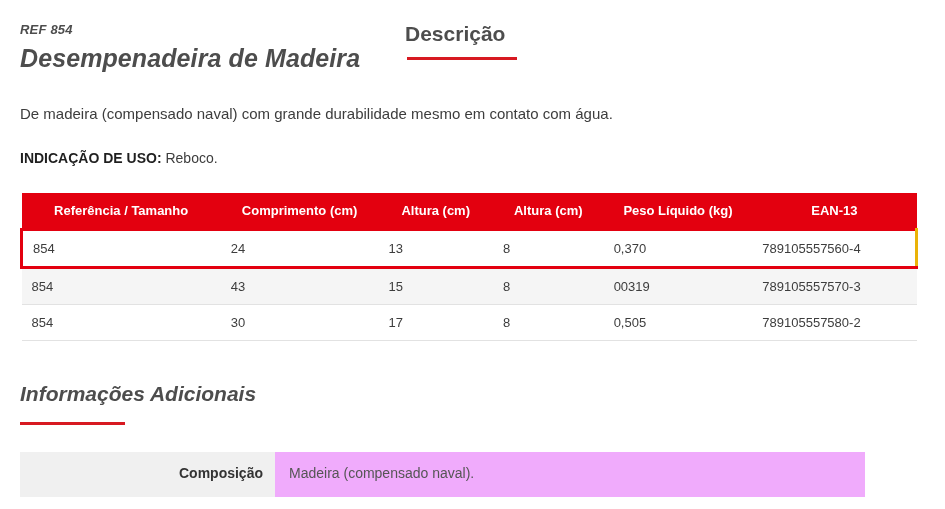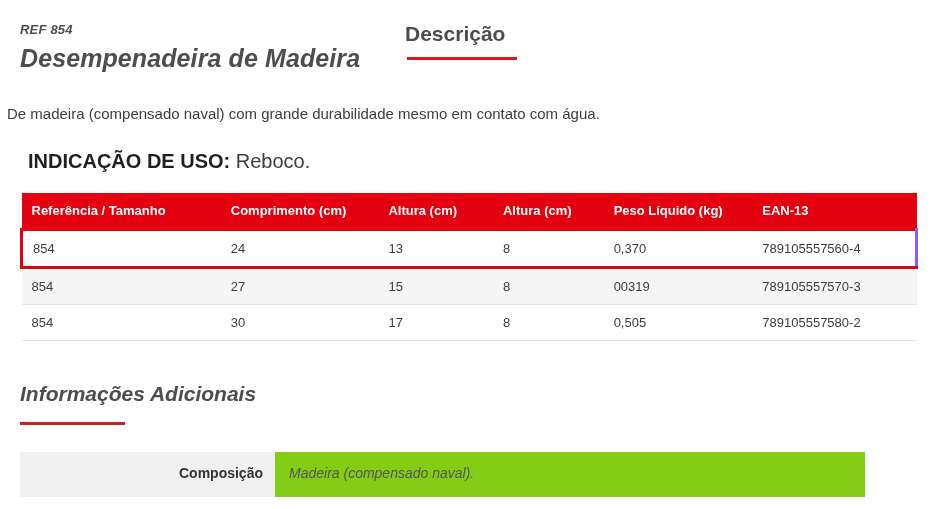--- a/index.html
+++ b/index.html
@@ -62,30 +62,30 @@
   }
   .ul-desc {
     left: 387px;
     top: 57px;
     width: 110px;
   }
 
   
   .intro {
     position: absolute;
-    left: 7px;
+    left: 20px;
     top: 105px;
     font-size: 15px;
     color: #3d3d3d;
   }
   .usage {
     position: absolute;
-    left: 28px;
+    left: 20px;
     top: 150px;
-    font-size: 20px;
+    font-size: 14px;
     color: #3d3d3d;
   }
   .usage .usage-label {
     font-weight: bold;
     color: #1f1f1f;
   }
 
   
   .spec-table-wrap {
     position: absolute;
@@ -95,21 +95,21 @@
   }
   table.spec {
     border-collapse: collapse;
     width: 898px;
     font-size: 13px;
   }
   table.spec thead th {
     background: #e3000f;
     color: #ffffff;
     font-weight: bold;
-    text-align: left;
+    text-align: center;
     padding: 10px 10px;
     font-size: 13px;
     border: none;
     white-space: nowrap;
   }
   table.spec tbody td {
     padding: 10px 10px;
     color: #3d3d3d;
     border-bottom: 1px solid #e2e2e2;
     background: #ffffff;
@@ -119,21 +119,21 @@
   }
   table.spec tbody tr.highlight td {
     border-top: 3px solid #e3000f;
     border-bottom: 3px solid #e3000f;
     background: #ffffff;
   }
   table.spec tbody tr.highlight td:first-child {
     border-left: 3px solid #e3000f;
   }
   table.spec tbody tr.highlight td:last-child {
-    border-right: 3px solid #8b5cf6;
+    border-right: 3px solid #eab308;
   }
   col.c1 { width: 200px; }
   col.c2 { width: 158px; }
   col.c3 { width: 115px; }
   col.c4 { width: 111px; }
   col.c5 { width: 149px; }
   col.c6 { width: 165px; }
 
   
   .section-heading-add {
@@ -167,23 +167,22 @@
     width: 255px;
     background: #f0f0f0;
     color: #333333;
     font-weight: bold;
     text-align: right;
     padding: 13px 12px 13px 16px;
     box-sizing: border-box;
   }
   .add-value {
     flex: 1;
-    background: #84cc16;
+    background: #f0abfc;
     color: #555555;
-    font-style: italic;
     padding: 13px 14px;
     box-sizing: border-box;
   }
 </style>
 </head>
 <body>
 
 <div class="page">
 
   <div class="header">
@@ -224,21 +223,21 @@
         <tr class="highlight">
           <td>854</td>
           <td>24</td>
           <td>13</td>
           <td>8</td>
           <td>0,370</td>
           <td>789105557560-4</td>
         </tr>
         <tr class="alt">
           <td>854</td>
-          <td>27</td>
+          <td>43</td>
           <td>15</td>
           <td>8</td>
           <td>00319</td>
           <td>789105557570-3</td>
         </tr>
         <tr>
           <td>854</td>
           <td>30</td>
           <td>17</td>
           <td>8</td>

